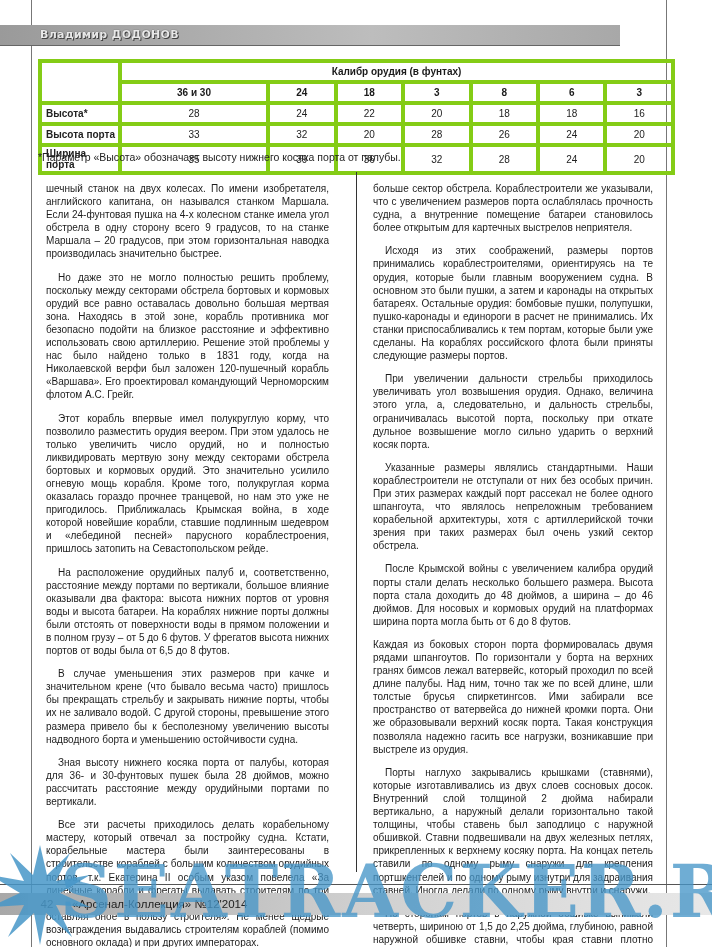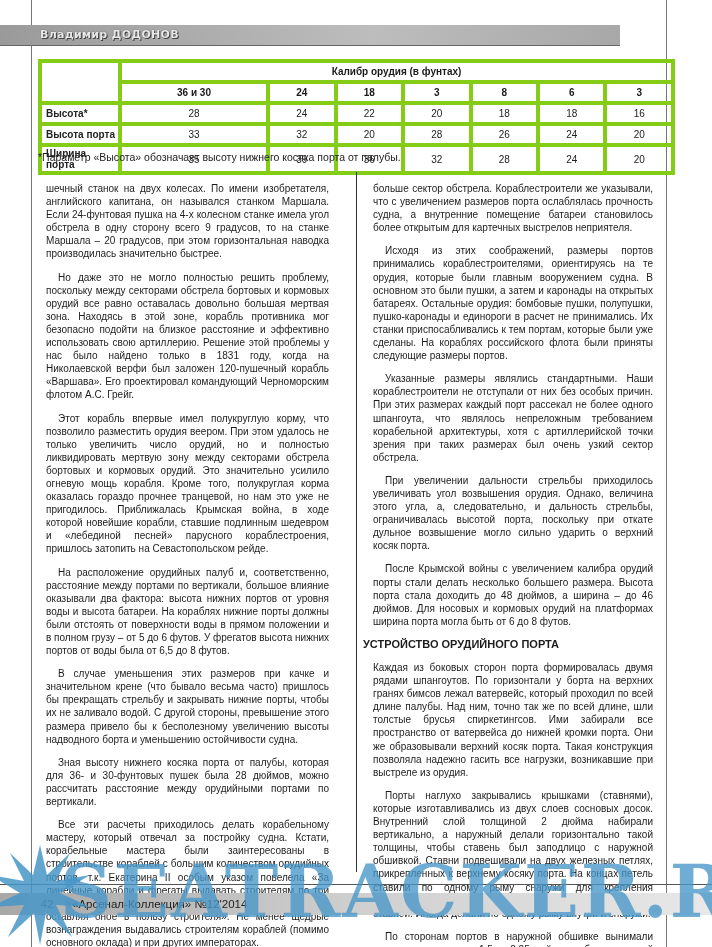--- a/index.html
+++ b/index.html
@@ -139,24 +139,23 @@
   <p>Все эти расчеты приходилось делать корабельному мастеру, который отвечал за постройку судна. Кстати, корабельные мастера были заинтересованы в строительстве кораблей с большим количеством орудийных портов, т.к. Екатерина II особым указом повелела «За линейные корабли и фрегаты выдавать строителям по три рубля серебром с каждого порта на серебряном блюде, оставляя оное в пользу строителя». Не менее щедрые вознаграждения выдавались строителям кораблей (помимо основного оклада) и при других императорах.</p>
   <h3>РАЗМЕРЫ ОРУДИЙНЫХ ПОРТОВ</h3>
   <p class="noindent">Не менее серьезной проблемой были и размеры орудийных портов. Артиллеристы считали, что чем больше размеры порта, тем</p>
 </div>
 
 <div class="col-divider"></div>
 
 <div class="col right">
   <p class="noindent">больше сектор обстрела. Кораблестроители же указывали, что с увеличением размеров порта ослаблялась прочность судна, а внутренние помещение батареи становилось более открытым для картечных выстрелов неприятеля.</p>
   <p>Исходя из этих соображений, размеры портов принимались кораблестроителями, ориентируясь на те орудия, которые были главным вооружением судна. В основном это были пушки, а затем и каронады на открытых батареях. Остальные орудия: бомбовые пушки, полупушки, пушко-каронады и единороги в расчет не принимались. Их станки приспосабливались к тем портам, которые были уже сделаны. На кораблях российского флота были приняты следующие размеры портов.</p>
+  <p>При увеличении  дальности стрельбы приходилось увеличивать угол возвышения орудия. Однако, величина этого угла, а, следовательно, и дальность стрельбы, ограничивалась высотой порта, поскольку при откате дульное возвышение могло сильно ударить о верхний косяк порта.</p>
   <p>Указанные размеры являлись стандартными. Наши кораблестроители не отступали от них без особых причин. При этих размерах каждый порт рассекал не более одного шпангоута, что являлось непреложным требованием корабельной архитектуры, хотя с артиллерийской точки зрения при таких размерах был очень узкий сектор обстрела.</p>
-  <p>При увеличении  дальности стрельбы приходилось увеличивать угол возвышения орудия. Однако, величина этого угла, а, следовательно, и дальность стрельбы, ограничивалась высотой порта, поскольку при откате дульное возвышение могло сильно ударить о верхний косяк порта.</p>
   <p>После Крымской войны с увеличением калибра орудий порты стали делать несколько большего размера. Высота порта стала доходить до 48 дюймов, а ширина – до 46 дюймов. Для носовых и кормовых орудий на платформах ширина порта могла быть от 6 до 8 футов.</p>
-  <h3>УСТРОЙСТВО ОРУДИЙНОГО ПОРТА</h3>
   <p class="noindent">Каждая из боковых сторон порта формировалась двумя рядами шпангоутов. По горизонтали  у борта на верхних гранях бимсов лежал ватервейс, который проходил по всей длине палубы. Над ним, точно так же по всей длине, шли толстые брусья спиркетингсов. Ими забирали все пространство от ватервейса до нижней кромки порта. Они же образовывали верхний косяк порта. Такая конструкция позволяла надежно гасить все нагрузки, возникавшие при выстреле из орудия.</p>
   <p>Порты наглухо закрывались крышками (ставнями), которые изготавливались из двух слоев сосновых досок. Внутренний слой толщиной 2 дюйма набирали вертикально, а наружный делали горизонтально такой толщины, чтобы ставень был заподлицо с наружной обшивкой. Ставни подвешивали на двух железных петлях, прикрепленных к верхнему косяку порта. На концах петель ставили по одному рыму снаружи для крепления портшкентелей и по одному рыму изнутри для задраивания ставней. Иногда делали по одному рыму внутри и снаружи.</p>
   <p>По сторонам портов в наружной обшивке вынимали четверть, шириною от 1,5 до 2,25 дюйма, глубиною, равной наружной обшивке ставни, чтобы края ставни плотно прилегали к набору. В ставнях делали небольшие четырехугольные отверстия со ставенками с боков, которые назывались полупортиками. Их открывали при закрытых портах для вентиляции. Зачастую их делали круглой формы, чтобы можно было легко заколотить. В полупортики вставляли иллюминаторы – массивные полированные стекла около 5 дюймов в диаметре для освещения палубы.</p>
 </div>
 
 <div class="hline-bottom"></div>
 
 <div class="footer-band">
   <span class="page-no">42</span>
   <span class="pub">«Арсенал-Коллекция» №12'2014</span>

